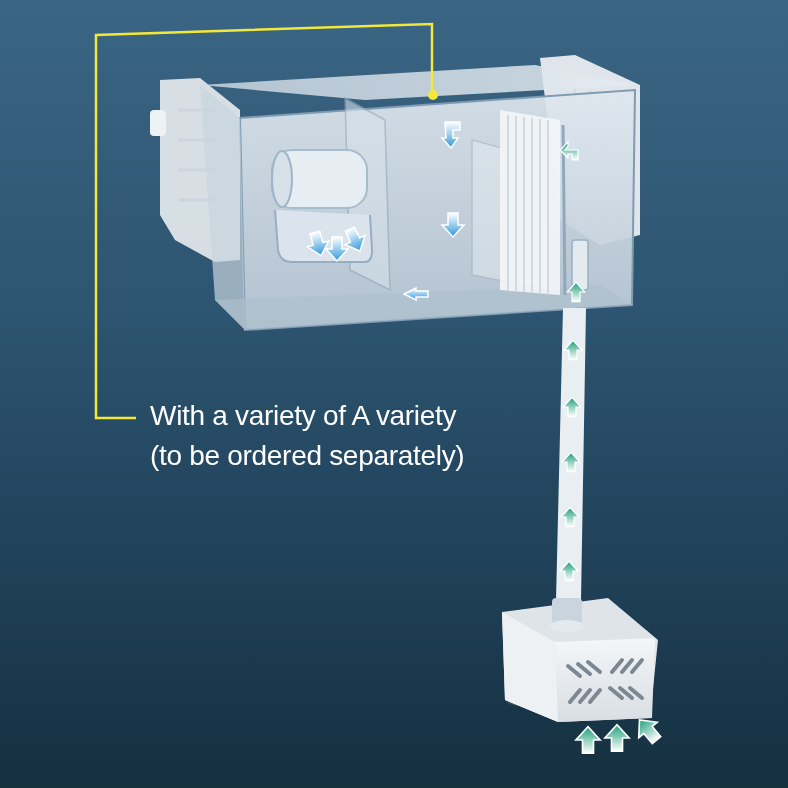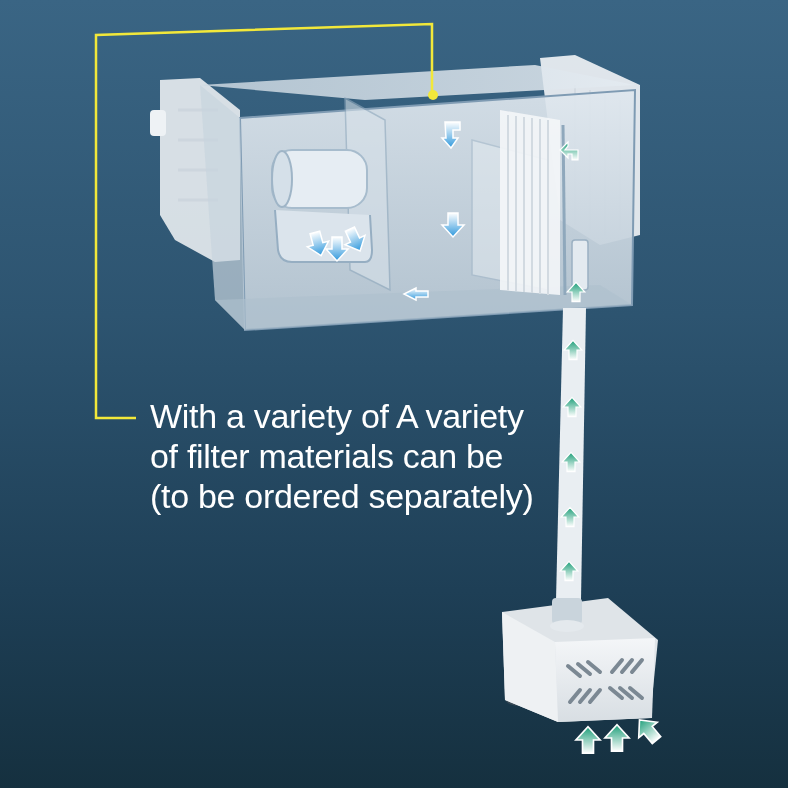--- a/index.html
+++ b/index.html
@@ -1,20 +1,20 @@
 <!DOCTYPE html>
 <html><head>
 <meta charset="utf-8">
 <style>
   html,body{margin:0;padding:0;}
   body{width:788px;height:788px;overflow:hidden;position:relative;
     background:linear-gradient(180deg,#3a6584 0%,#2d5470 40%,#1e3f56 75%,#15303f 100%);
     font-family:"Liberation Sans","DejaVu Sans",sans-serif;}
   .abs{position:absolute;}
-  .caption{left:150px;top:396px;color:#ffffff;font-size:34px;line-height:40px;letter-spacing:-0.3px;}
+  .caption{left:150px;top:396px;color:#ffffff;font-size:28px;line-height:40px;letter-spacing:-0.3px;}
   .caption div{white-space:nowrap;}
   svg{display:block;}
 </style>
 </head>
 <body>
 
 <svg class="abs" width="788" height="788" viewBox="0 0 788 788" style="left:0;top:0;">
   <defs>
     <linearGradient id="glass" x1="0" y1="0" x2="0" y2="1">
       <stop offset="0" stop-color="#dfe7ee" stop-opacity="0.92"></stop>
@@ -128,15 +128,14 @@
     <use href="#arrowUp" transform="translate(617,738) scale(1.1)"></use>
     <use href="#arrowUp" transform="translate(648,730) rotate(-40) scale(1.1)"></use>
   </g>
 
   <polyline points="432,93 432,24 96,35 96,418 136,418" fill="none" stroke="#f2e83a" stroke-width="2.5"></polyline>
   <circle cx="433" cy="95" r="5" fill="#f2e83a"></circle>
 </svg>
 
 <div class="abs caption">
   <div>With a variety of  A variety</div>
-  <div>of filter materials can be</div>
   <div>(to be ordered separately)</div>
 </div>
 
 </body></html>

